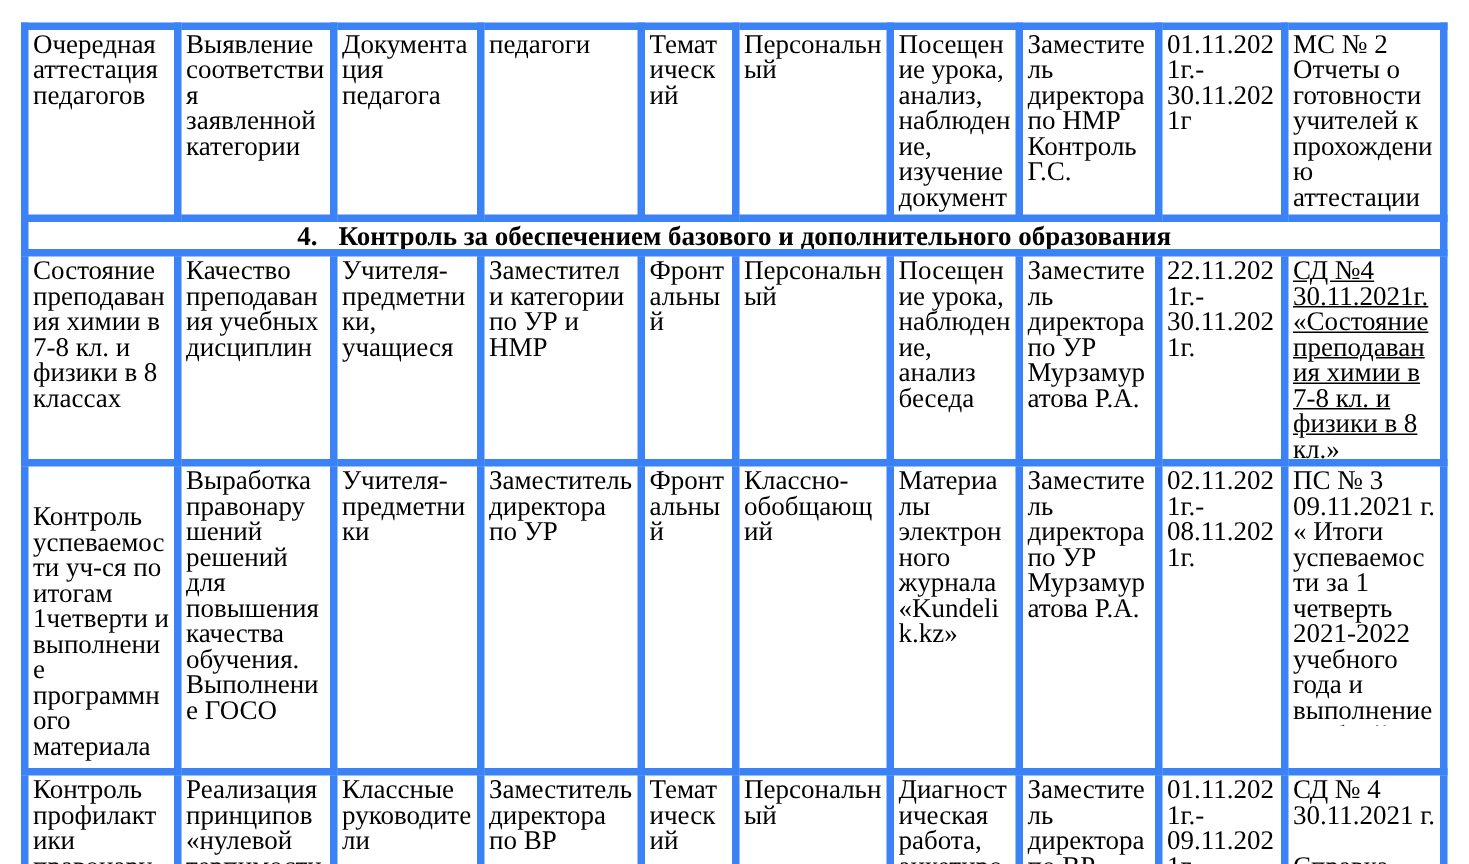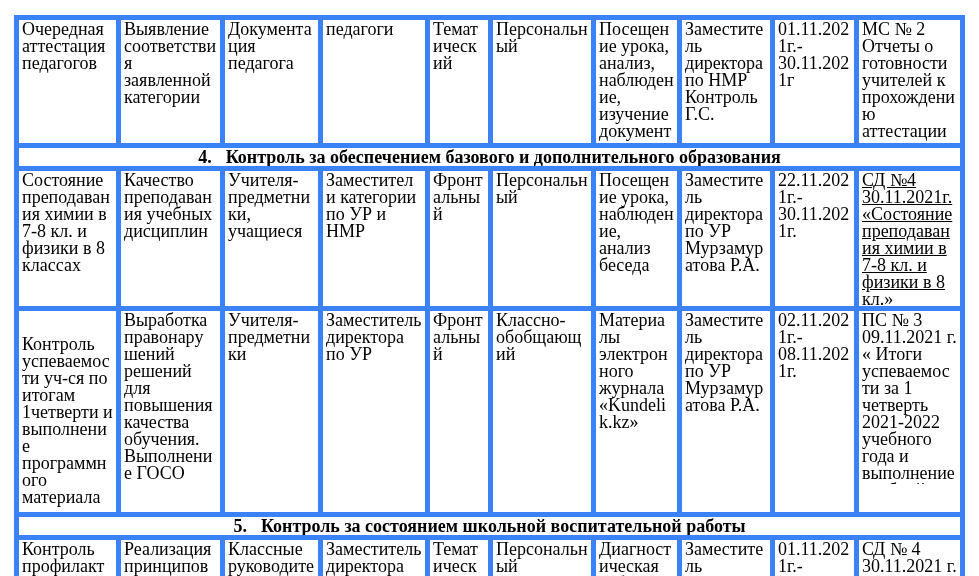--- a/index.html
+++ b/index.html
@@ -161,23 +161,20 @@
           <td>
             <div class="cell-inner" style="height: 172px;">02.11.2021г.-
 08.11.2021г.</div>
           </td>
           <td>
             <div class="cell-inner" style="height: 172px;">ПС № 3
 09.11.2021 г.
 « Итоги успеваемости за 1 четверть 2021-2022 учебного года и выполнение учебной программы»</div>
           </td>
         </tr>
-        <tr style="height: 22px;">
-          <td colspan="10" class="section-cell"><span class="sec-num">5.</span><span>Контроль за состоянием школьной воспитательной работы</span></td>
-        </tr>
         <tr style="height: 67px;">
           <td>
             <div class="cell-inner" style="height: 64px;">Контроль профилактики правонарушений</div>
           </td>
           <td>
             <div class="cell-inner" style="height: 64px;">Реализация принципов «нулевой терпимости»</div>
           </td>
           <td>
             <div class="cell-inner" style="height: 64px;">Классные руководители</div>
           </td>

